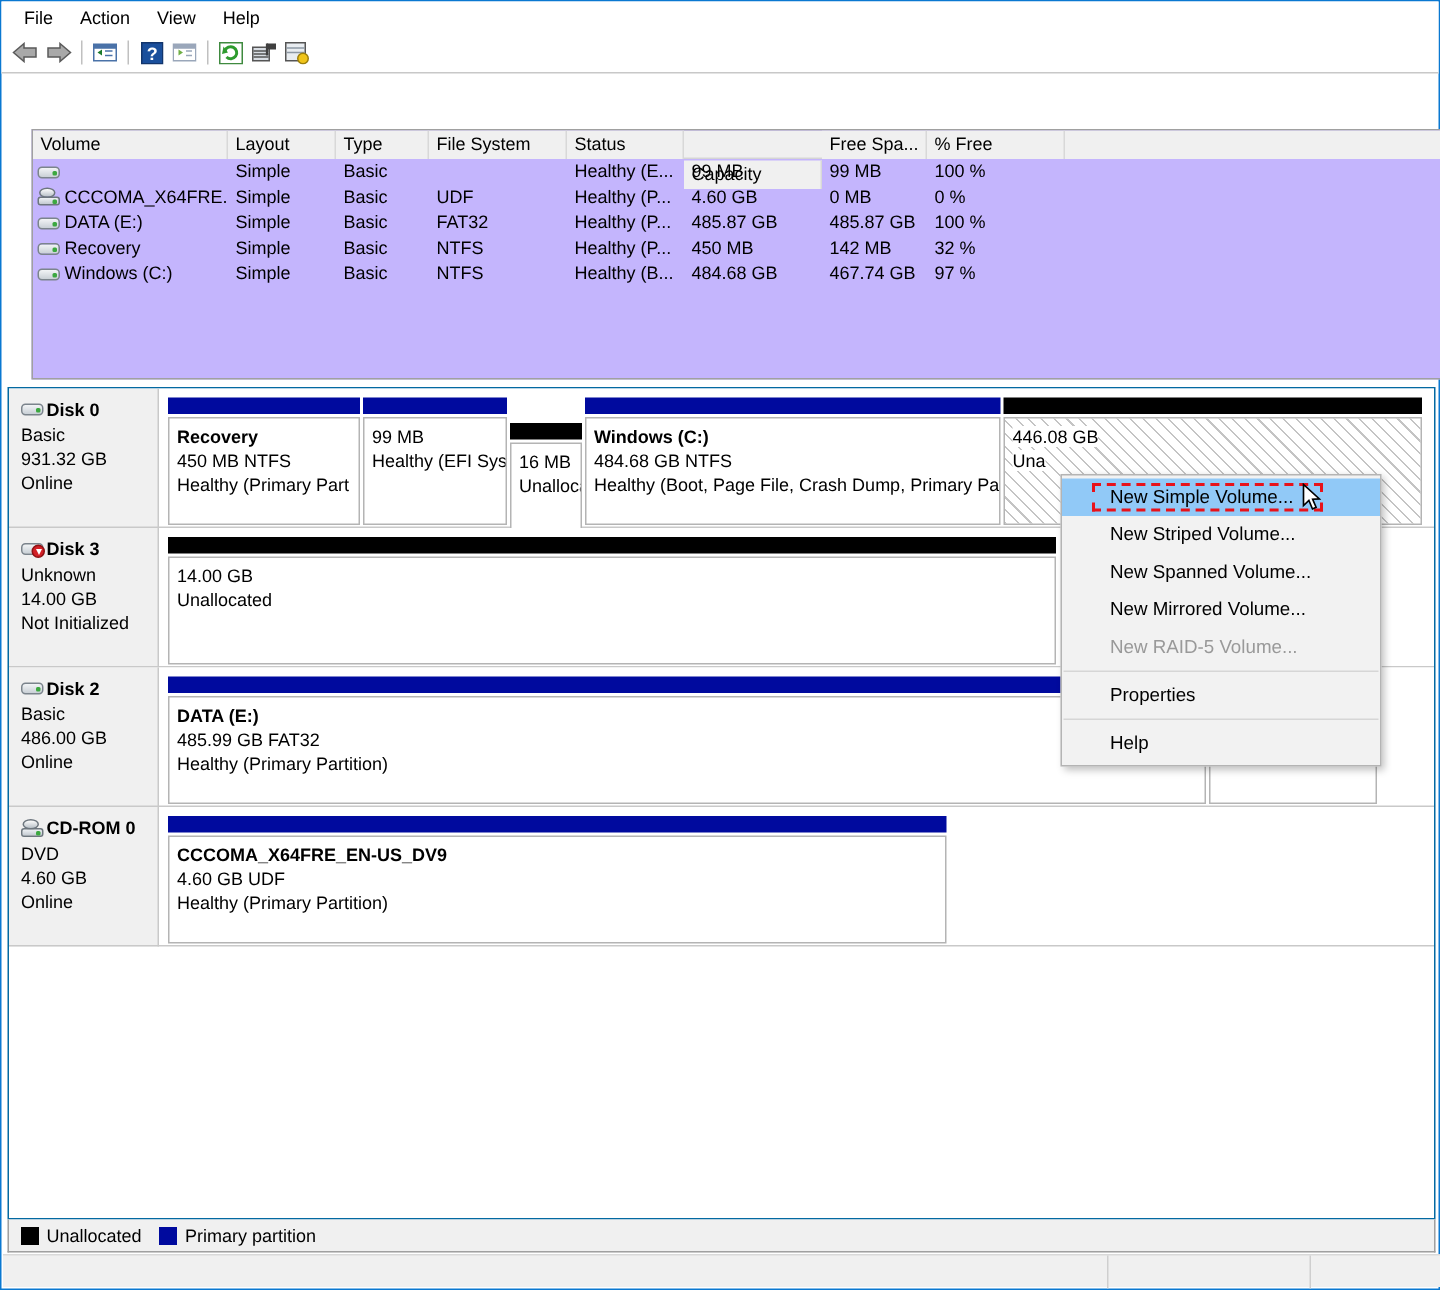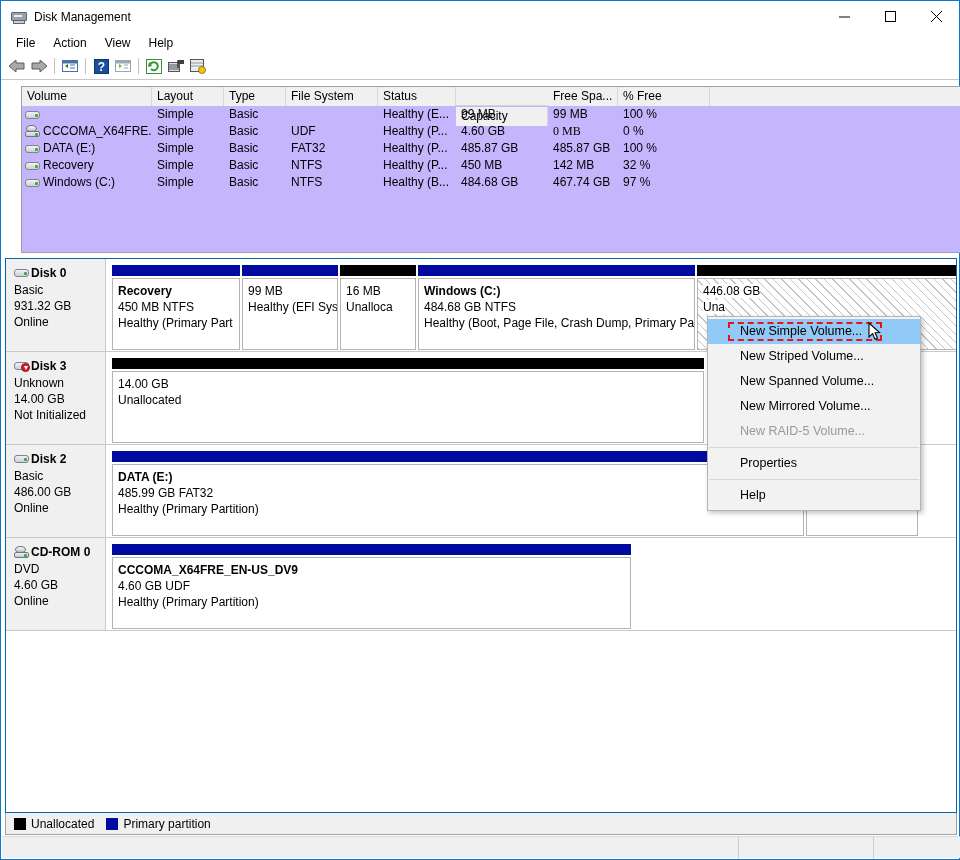--- a/index.html
+++ b/index.html
@@ -111,46 +111,20 @@
     position:absolute;left:20px;top:3px;width:154px;height:19px;
     border:2px dashed #e8121a;box-sizing:border-box;
   }
   .cursor{position:absolute;left:160px;top:3px;width:13px;height:19px;}
 </style>
 </head>
 <body>
 
 <div class="window">
 
-  <div class="titlebar">
-    <div class="title-icon">
-      <div class="body"></div>
-        <div class="slot"></div>
-        <div class="base"></div>
-    </div>
-    <div class="title-text">Disk Management</div>
-    <div class="winbtns">
-      <div class="winbtn">
-        <svg width="11" height="11" viewBox="0 0 11 11">
-            <line x1="0" y1="6" x2="11" y2="6" stroke="#000" stroke-width="1"></line>
-          </svg>
-      </div>
-      <div class="winbtn">
-        <svg width="11" height="11" viewBox="0 0 11 11">
-            <rect x="0.5" y="0.5" width="10" height="10" fill="none" stroke="#000" stroke-width="1"></rect>
-          </svg>
-      </div>
-      <div class="winbtn">
-        <svg width="11" height="11" viewBox="0 0 11 11">
-            <line x1="0" y1="0" x2="11" y2="11" stroke="#000" stroke-width="1"></line>
-            <line x1="11" y1="0" x2="0" y2="11" stroke="#000" stroke-width="1"></line>
-          </svg>
-      </div>
-    </div>
-  </div>
 
   <div class="menubar">
     <div class="menuitem">File</div>
     <div class="menuitem">Action</div>
     <div class="menuitem">View</div>
     <div class="menuitem">Help</div>
   </div>
 
   <div class="toolbar">
     <div class="tbbtn">
@@ -253,21 +227,21 @@
               <span class="c2"></span>
               <span class="c3"></span>
             </span>
             <span>CCCOMA_X64FRE...</span>
           </div>
           <div class="lv-td" style="width: 72px;">Simple</div>
           <div class="lv-td" style="width: 62px;">Basic</div>
           <div class="lv-td" style="width: 92px;">UDF</div>
           <div class="lv-td" style="width: 78px;">Healthy (P...</div>
           <div class="lv-td" style="width: 92px;">4.60 GB</div>
-          <div class="lv-td" style="width: 70px; font-family: Liberation Serif, serif;">0 MB</div>
+          <div class="lv-td" style="width: 70px;">0 MB</div>
           <div class="lv-td" style="width: 92px;">0 %</div>
         </div>
         <div class="lv-row">
           <div class="lv-td vol-cell" style="width: 130px;">
             <span class="drv-ico">
               <span class="d1"></span>
               <span class="d2"></span>
             </span>
             <span>DATA (E:)</span>
           </div>
@@ -338,21 +312,21 @@
                 <div class="ln"><span>Healthy (Primary Part</span></div>
               </div>
             </div>
             <div class="band" style="width: 96px;">
               <div class="cap primary"></div>
               <div class="inner">
                 <div class="ln"><span>99 MB</span></div>
                 <div class="ln"><span>Healthy (EFI Sys</span></div>
               </div>
             </div>
-            <div class="band" style="width: 76px;">
+            <div class="band" style="width: 48px; margin-top: 17px;">
               <div class="cap unalloc"></div>
               <div class="inner">
                 <div class="ln"><span>16 MB</span></div>
                 <div class="ln"><span>Unalloca</span></div>
               </div>
             </div>
             <div class="band" style="width: 277px;">
               <div class="cap primary"></div>
               <div class="inner">
                 <div class="ln"><b>Windows  (C:)</b></div>

